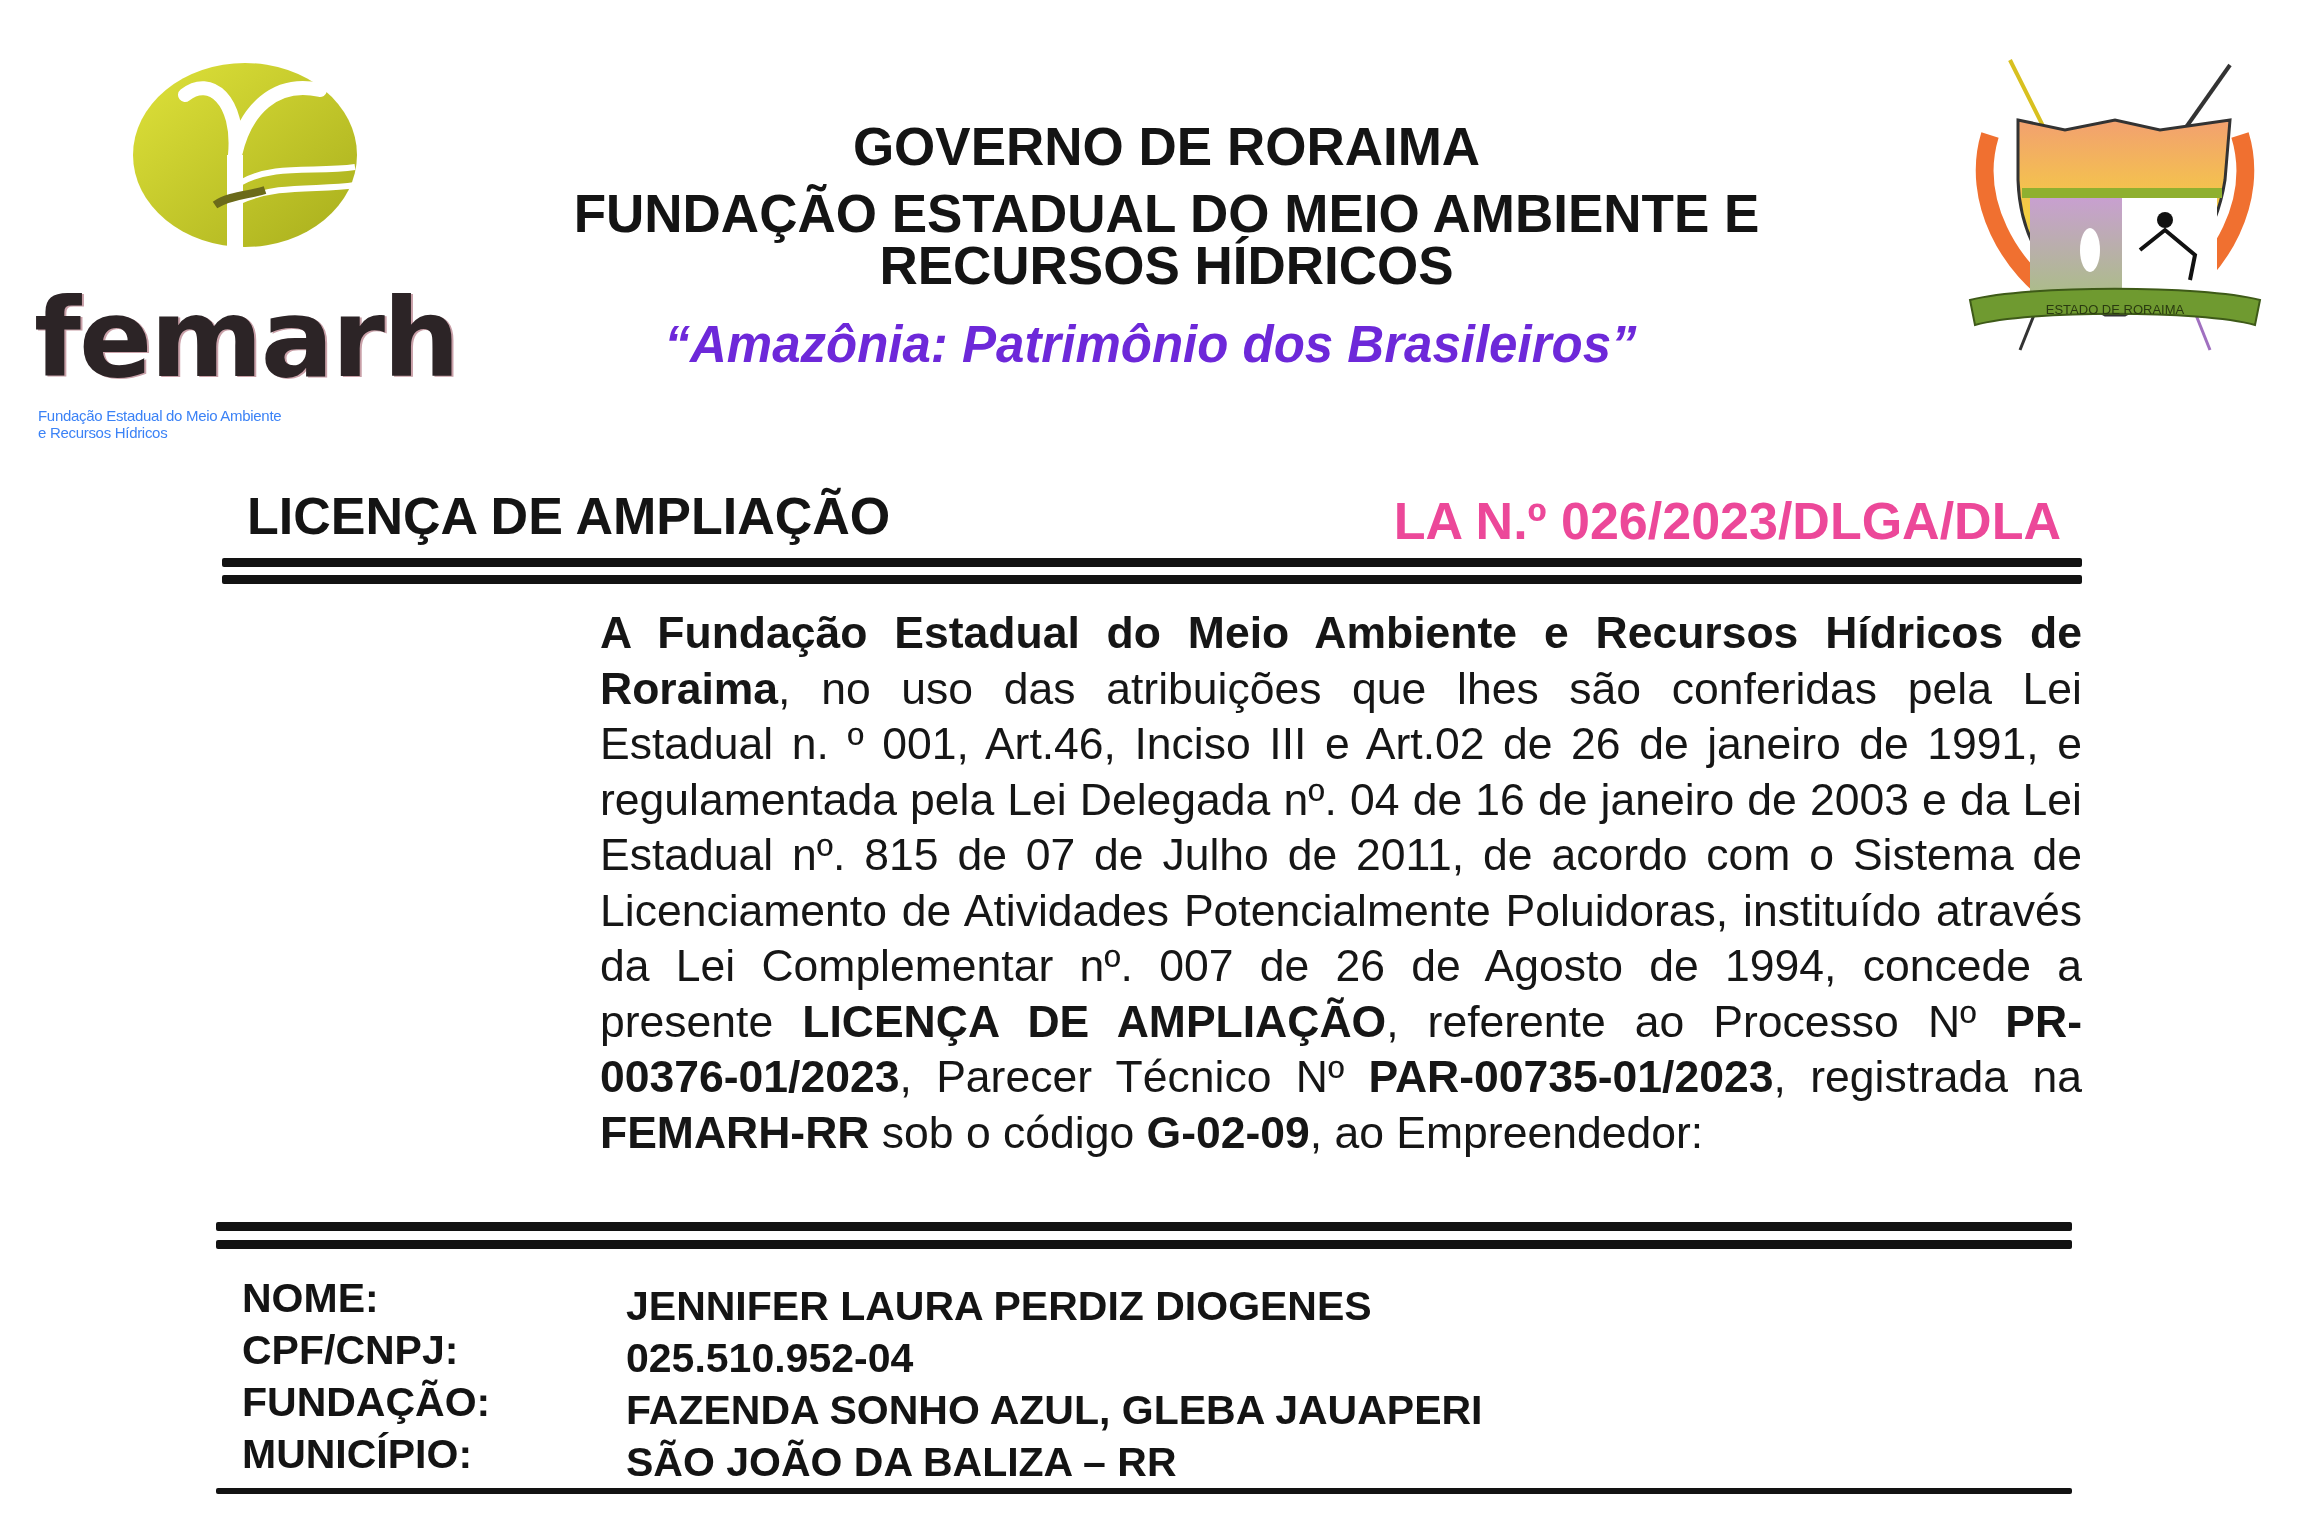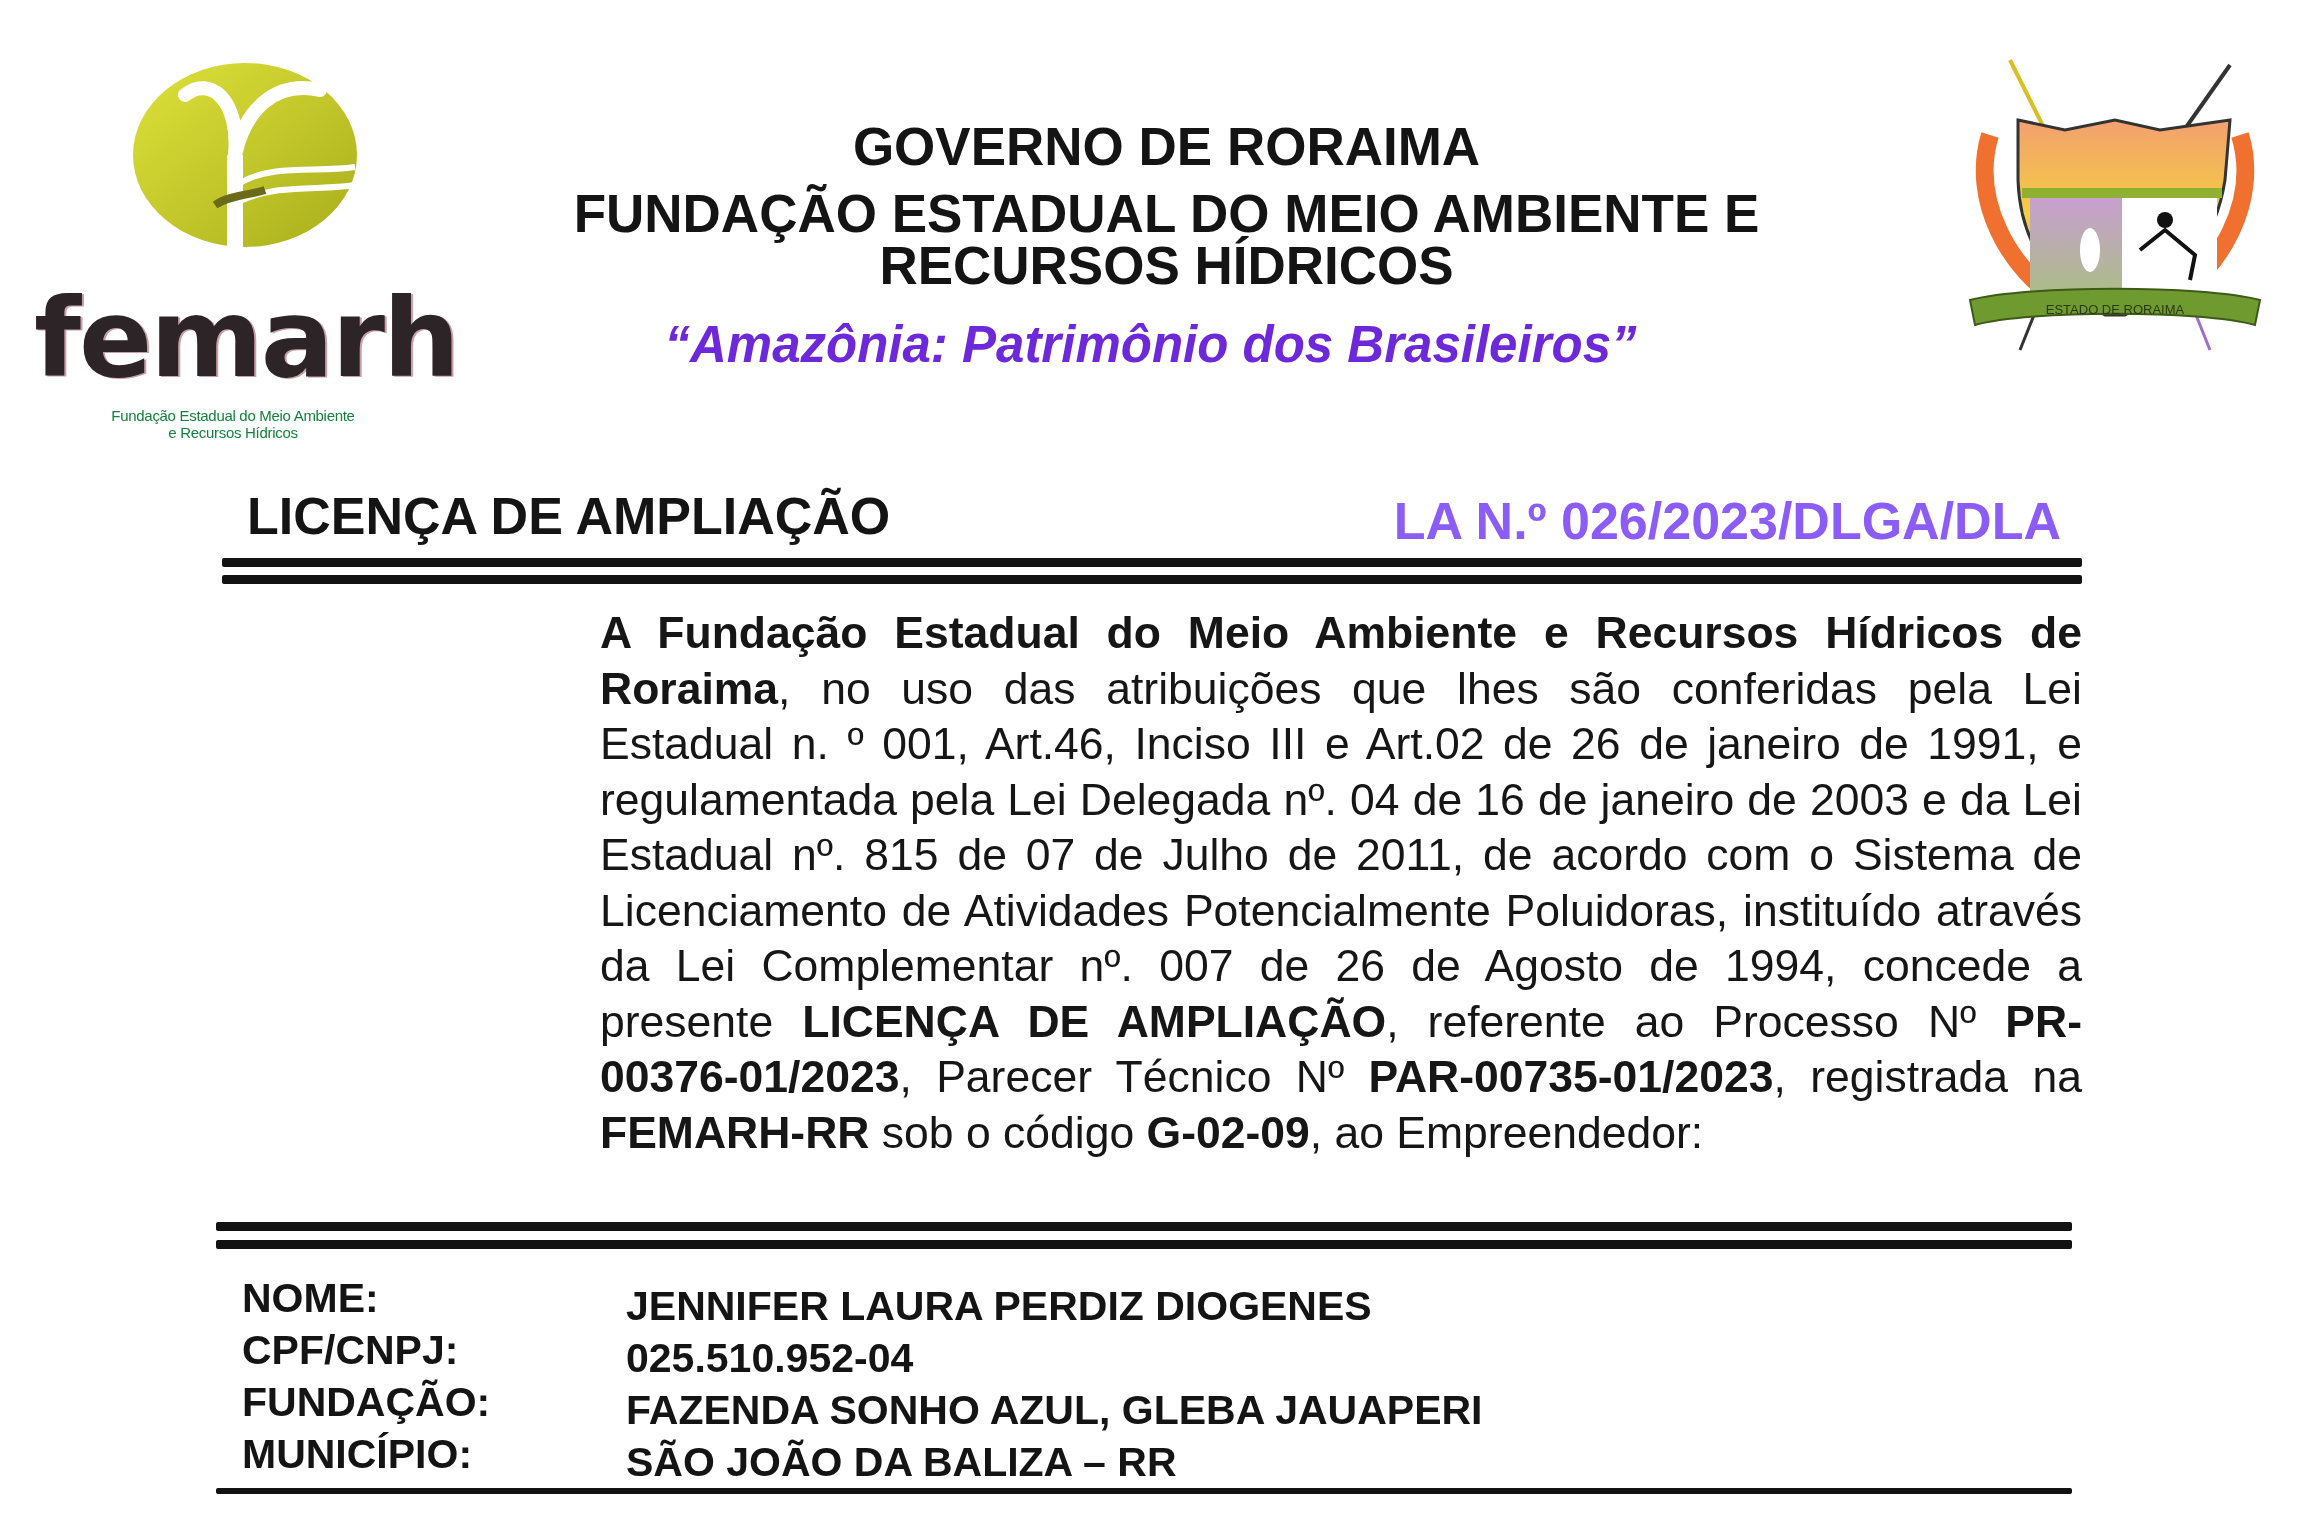--- a/index.html
+++ b/index.html
@@ -10,34 +10,34 @@
   .abs { position:absolute; }
 
   
   #logo-left { left:30px; top:55px; width:400px; height:340px; }
   .logo-word {
     position:absolute; left:4px; top:230px; font-family:"DejaVu Sans", sans-serif; font-weight:bold;
     font-size:108px; letter-spacing:-2px; color:#2c2426; line-height:1;
     text-shadow:2px 1px 0 #c9a0a8;
   }
   .logo-sub {
-    position:absolute; left:8px; top:352px; width:390px; text-align:center;
-    font-size:15px; color:#15803d; line-height:17px; letter-spacing:-0.3px;
+    position:absolute; left:8px; top:352px; width:390px; text-align:left;
+    font-size:15px; color:#3b82f6; line-height:17px; letter-spacing:-0.3px;
   }
 
   
   .hdr-line { position:absolute; left:0; width:2301px; text-align:center; font-weight:bold; font-size:53px; line-height:60px; color:#141414;padding-left:16px; }
   .hdr-motto { position:absolute; left:0; width:2301px; text-align:center; font-weight:bold; font-style:italic; font-size:51px; color:#6d28d9; line-height:60px; }
 
   
   #coat { left:1950px; top:50px; width:330px; height:320px; }
 
   
   .title-left { position:absolute; left:247px; top:486px; font-weight:bold; font-size:52px; color:#141414; }
-  .title-right { position:absolute; right:240px; top:491px; font-weight:bold; font-size:52px; color:#8b5cf6; }
+  .title-right { position:absolute; right:240px; top:491px; font-weight:bold; font-size:52px; color:#ec4899; }
   .rule { position:absolute; background:#121212; border-radius:2px; }
 
   
   .para {
     position:absolute; left:600px; top:605px; width:1482px;
     font-size:44.5px; line-height:55.5px; text-align:justify; color:#161616;
   }
   .para b { font-weight:bold; }
 
   

